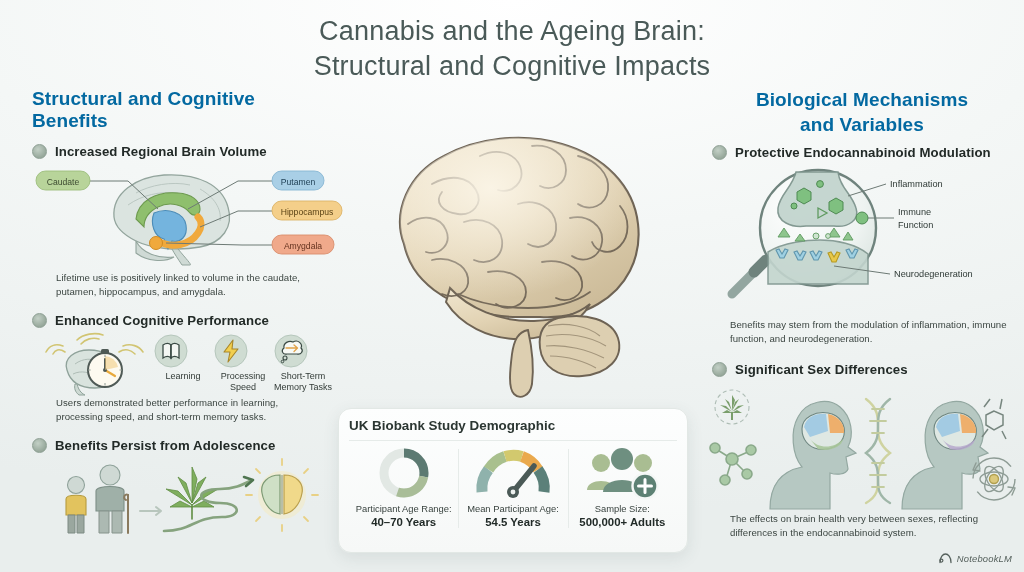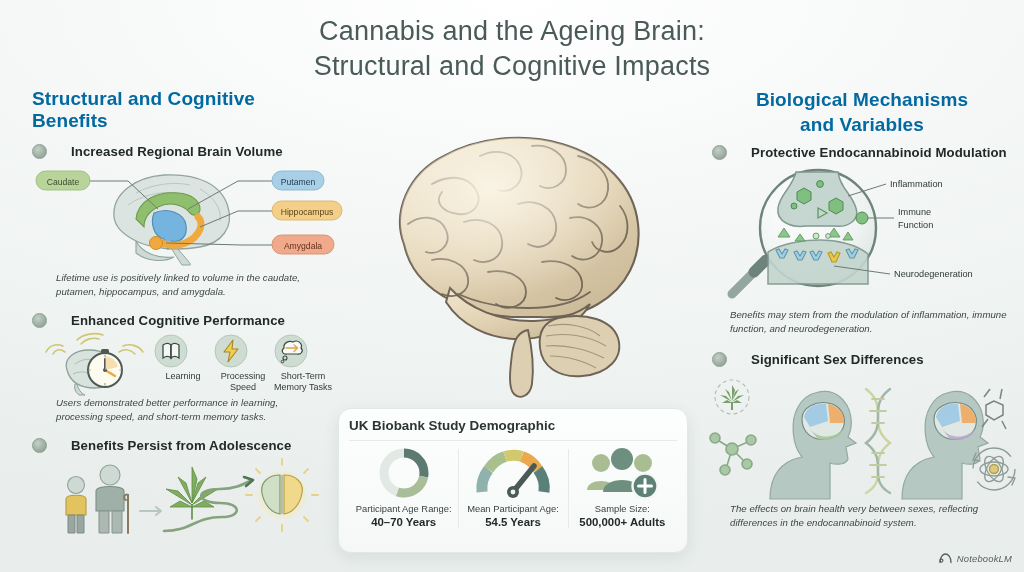--- a/index.html
+++ b/index.html
@@ -26,32 +26,31 @@
   .col{position:absolute;top:88px;}
   .col-left{left:32px;width:300px;}
   .col-right{left:712px;width:300px;}
 
   .col-head{
     font-size:19px;font-weight:700;color:#0369a1;margin:0 0 12px 0;
     letter-spacing:.1px;
   }
   .col-right .col-head{text-align:center;line-height:1.3;margin-bottom:8px;}
 
-  .bullet-row{display:flex;align-items:center;gap:24px;margin:0 0 6px 0;text-align:center;}
+  .bullet-row{display:flex;align-items:center;gap:8px;margin:0 0 6px 0;text-align:center;}
   .dot{
     width:13px;height:13px;border-radius:50%;flex:none;
     background:radial-gradient(circle at 38% 34%, #c3d0c6 0%, #9aab9e 65%, #8a9c8e 100%);
     border:1px solid #8d9f93;
   }
   .bullet-label{font-size:13.2px;font-weight:700;color:#222a27;letter-spacing:.1px;}
 
   .caption{
     font-size:9.6px;line-height:1.45;color:#3c4642;margin:6px 0 0 0;
     letter-spacing:.05px;
-    font-style:italic;
   }
   .col-left .caption{margin-left:24px;width:262px;}
   .col-right .caption{margin-left:18px;width:278px;}
 
   .block{margin-bottom:14px;}
 
   
   .fig{position:relative;}
   svg{display:block;overflow:visible;}
 
@@ -433,21 +432,21 @@
             <path d="M160 52 L186 52"></path>
             <path d="M126 100 L182 108"></path>
           </g>
           <text x="182" y="21" font-size="9.2" fill="#2f3a36">Inflammation</text>
           <text x="190" y="49" font-size="9.2" fill="#2f3a36">Immune</text>
           <text x="190" y="62" font-size="9.2" fill="#2f3a36">Function</text>
           <text x="186" y="111" font-size="9.2" fill="#2f3a36">Neurodegeneration</text>
         </svg>
       </div>
 
-      <div class="caption" style="margin-top:2px">Benefits may stem from the modulation of inflammation, immune function, and neurodegeneration.</div>
+      <div class="caption" style="margin-top:12px">Benefits may stem from the modulation of inflammation, immune function, and neurodegeneration.</div>
     </div>
 
     <div class="block" style="margin-top:16px">
       <div class="bullet-row">
         <span class="dot"></span>
         <span class="bullet-label">Significant Sex Differences</span>
       </div>
 
       <div style="margin-top:2px;margin-left:-6px">
         <svg width="300" height="126" viewBox="0 0 300 126">

